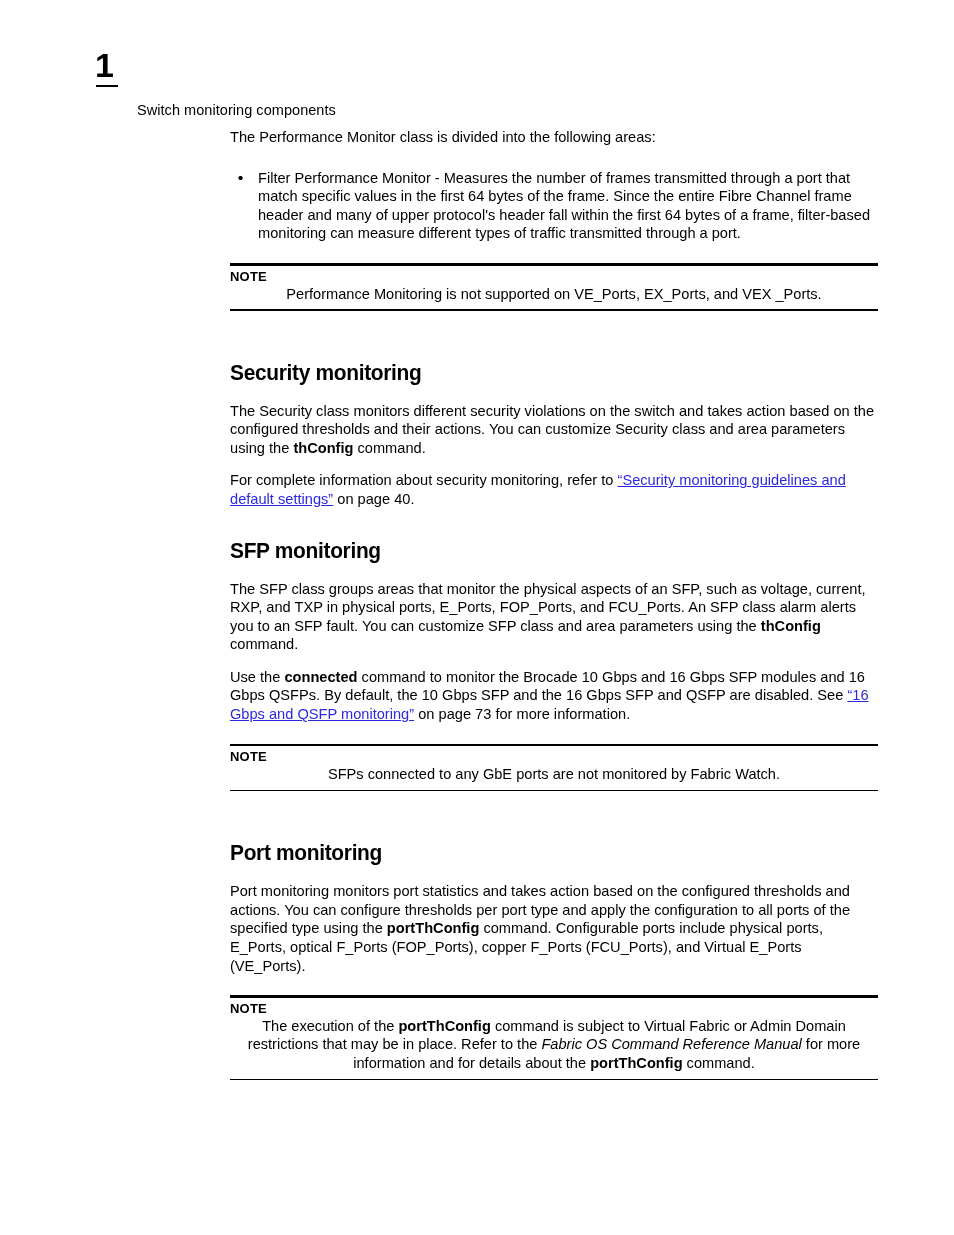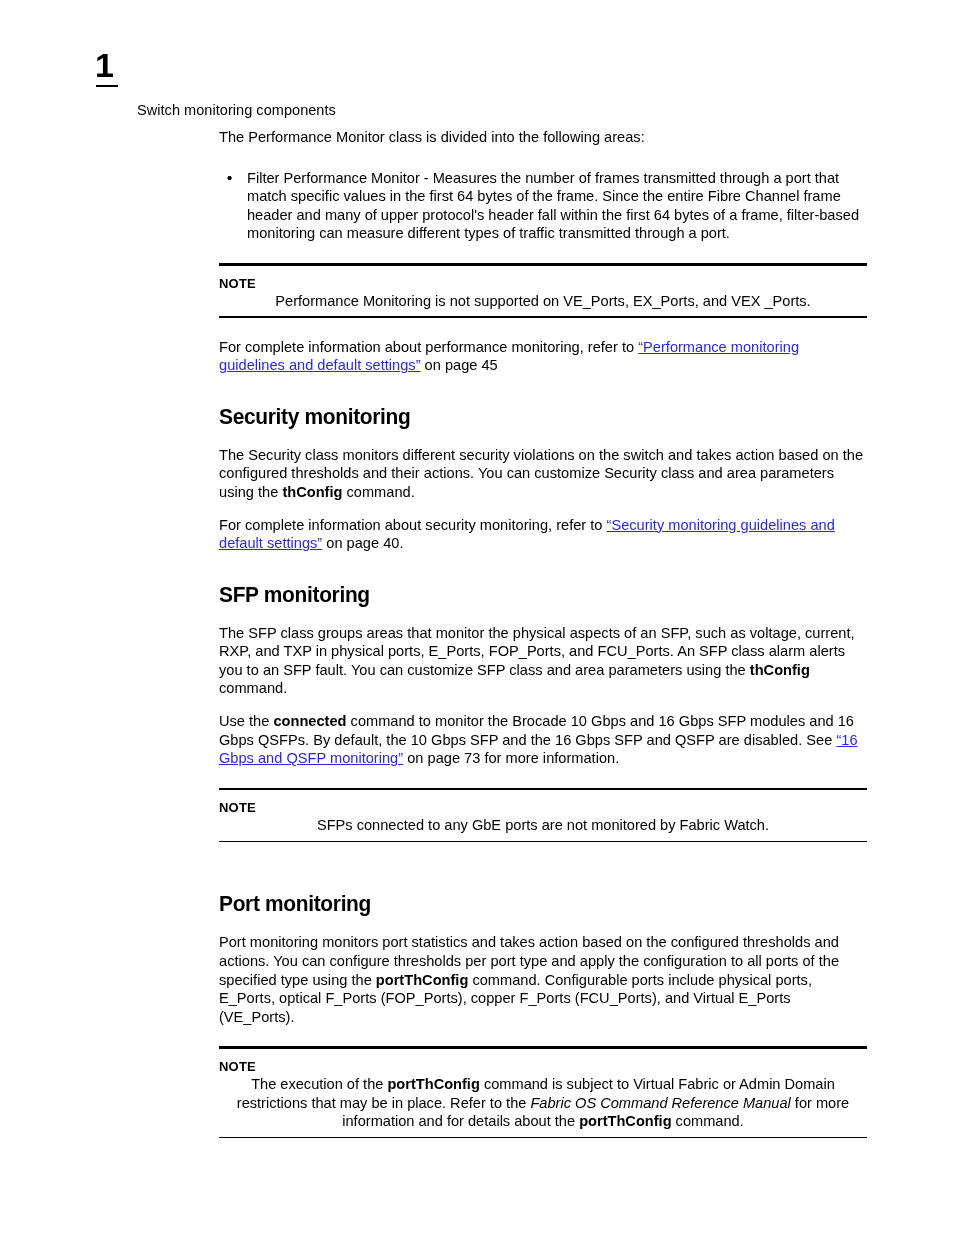--- a/index.html
+++ b/index.html
@@ -57,21 +57,21 @@
     font-size: 14.5px;
     line-height: 18px;
     color: #000;
     letter-spacing: 0.05px;
     margin-top: 37px;
   }
 
   
   .content {
     position: absolute;
-    left: 219px;
+    left: 230px;
     top: 128px;
     width: 648px;
   }
 
   p.body {
     margin: 0 0 0 0;
     font-size: 14.6px;
     line-height: 18.6px;
     color: #000;
     text-align: left;
@@ -115,21 +115,21 @@
     width: 648px;
     height: 1.4px;
     background: #000;
   }
   .note-label {
     font-family: "Liberation Sans", sans-serif;
     font-weight: bold;
     font-size: 13px;
     line-height: 16px;
     letter-spacing: 0.2px;
-    padding-top: 10px;
+    padding-top: 3px;
   }
   .note-body {
     font-size: 14.6px;
     line-height: 18.6px;
     padding-bottom: 6px;
     text-align: center;
   }
 
   
   h2.section-heading {
@@ -186,21 +186,20 @@
 
     <div class="note-block">
       <div class="note-rule-top"></div>
       <div class="note-label">NOTE</div>
       <div class="note-body">Performance Monitoring is not supported on VE_Ports, EX_Ports, and VEX _Ports.</div>
       <div class="note-rule-bottom"></div>
     </div>
 
     <div class="gap-lg"></div>
 
-    <p class="body"><span>For complete information about performance monitoring, refer to </span><a class="link" href="#">“Performance monitoring guidelines and default settings”</a><span> on page 45</span></p>
 
     <div class="gap-lg"></div>
     <div style="height:10px"></div>
 
     <h2 class="section-heading">Security monitoring</h2>
 
     <div style="height:17px"></div>
 
     <p class="body"><span>The Security class monitors different security violations on the switch and takes action based on the configured thresholds and their actions. You can customize Security class and area parameters using the </span><span class="cmd">thConfig</span><span> command.</span></p>
 

